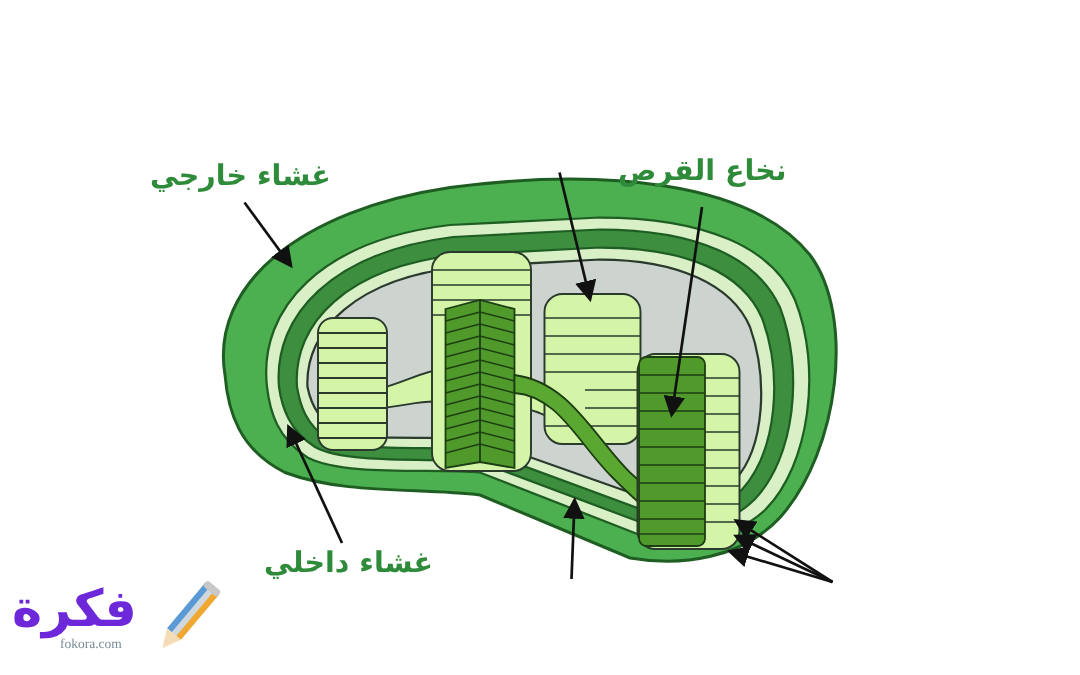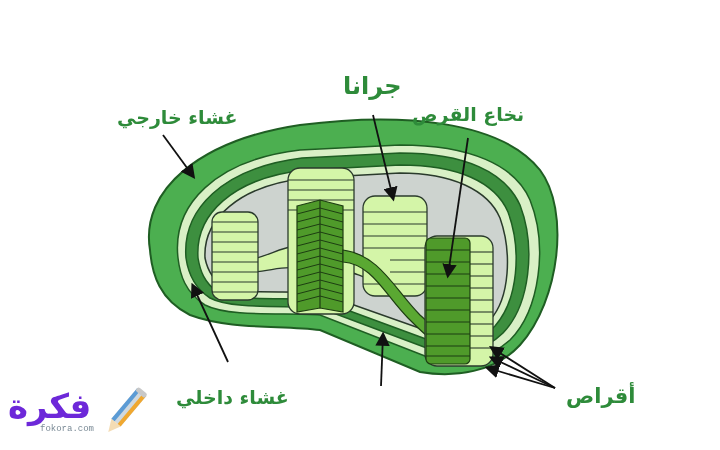--- a/index.html
+++ b/index.html
@@ -7,35 +7,35 @@
   .stage { position: absolute; left: 0; top: 0; width: 720px; height: 450px; }
   .label {
     position: absolute;
     color: #2e8b3a;
     font-family: "DejaVu Sans", sans-serif;
     font-weight: bold;
     direction: rtl;
     white-space: nowrap;
     line-height: 1;
   }
-  .lbl-outer { left: 117px; top: 108px; font-size: 19px; }
+  .lbl-outer { left: 100px; top: 108px; font-size: 19px; }
   .lbl-grana { left: 343px; top: 74px; font-size: 24px; }
   .lbl-lumen { left: 412px; top: 105px; font-size: 19px; }
-  .lbl-inner { left: 176px; top: 366px; font-size: 19px; margin-top: 22px; }
+  .lbl-inner { left: 176px; top: 366px; font-size: 19px; }
   .lbl-stroma { left: 296px; top: 403px; font-size: 19px; }
   .lbl-discs { left: 566px; top: 386px; font-size: 21px; }
   .logo { position: absolute; left: 4px; top: 382px; width: 150px; height: 62px; }
   .logo-text {
     position: absolute; left: 4px; top: 4px;
     font-family: "DejaVu Sans", sans-serif; font-weight: bold;
     font-size: 34px; color: #6d28d9; direction: rtl; letter-spacing: 1px;
   }
   .logo-sub {
     position: absolute; left: 36px; top: 42px;
-    font-family: Liberation Mono, monospace; font-size: 9px; color: #7a8a96;
+    font-family: Liberation Serif, serif; font-size: 9px; color: #7a8a96;
   }
 </style>
 </head>
 <body>
 
 <div class="stage">
   <svg width="720" height="450" viewBox="0 0 720 450">
     <defs>
       <marker id="ah" markerWidth="8" markerHeight="8" refX="6" refY="4" orient="auto">
         <path d="M0,0 L8,4 L0,8 Z" fill="#111"></path>
@@ -151,24 +151,22 @@
       <line x1="468" y1="138" x2="448" y2="275" marker-end="url(#ah)"></line>
       <line x1="228" y1="362" x2="193" y2="286" marker-end="url(#ah)"></line>
       <line x1="381" y1="386" x2="383" y2="335" marker-end="url(#ah)"></line>
       <line x1="555" y1="388" x2="492" y2="348" marker-end="url(#ah)"></line>
       <line x1="555" y1="388" x2="492" y2="358" marker-end="url(#ah)"></line>
       <line x1="555" y1="388" x2="488" y2="368" marker-end="url(#ah)"></line>
     </g>
   </svg>
 
   <span class="label lbl-outer">غشاء خارجي</span>
-  <span class="label lbl-grana">جرانا</span>
   <span class="label lbl-lumen">نخاع القرص</span>
   <span class="label lbl-inner">غشاء داخلي</span>
-  <span class="label lbl-discs">أقراص</span>
 
   <div class="logo">
     <span class="logo-text">فكرة</span>
     <span class="logo-sub">fokora.com</span>
     <svg style="position:absolute;left:98px;top:2px" width="46" height="56" viewBox="0 0 46 56">
       <g transform="rotate(40 23 28)">
         <rect x="17" y="2" width="12" height="40" fill="#cfd8df"></rect>
         <rect x="17" y="2" width="4" height="40" fill="#5b9bd5"></rect>
         <rect x="25" y="2" width="4" height="40" fill="#f0a830"></rect>
         <rect x="17" y="0" width="12" height="5" rx="2" fill="#c8c8c8"></rect>

